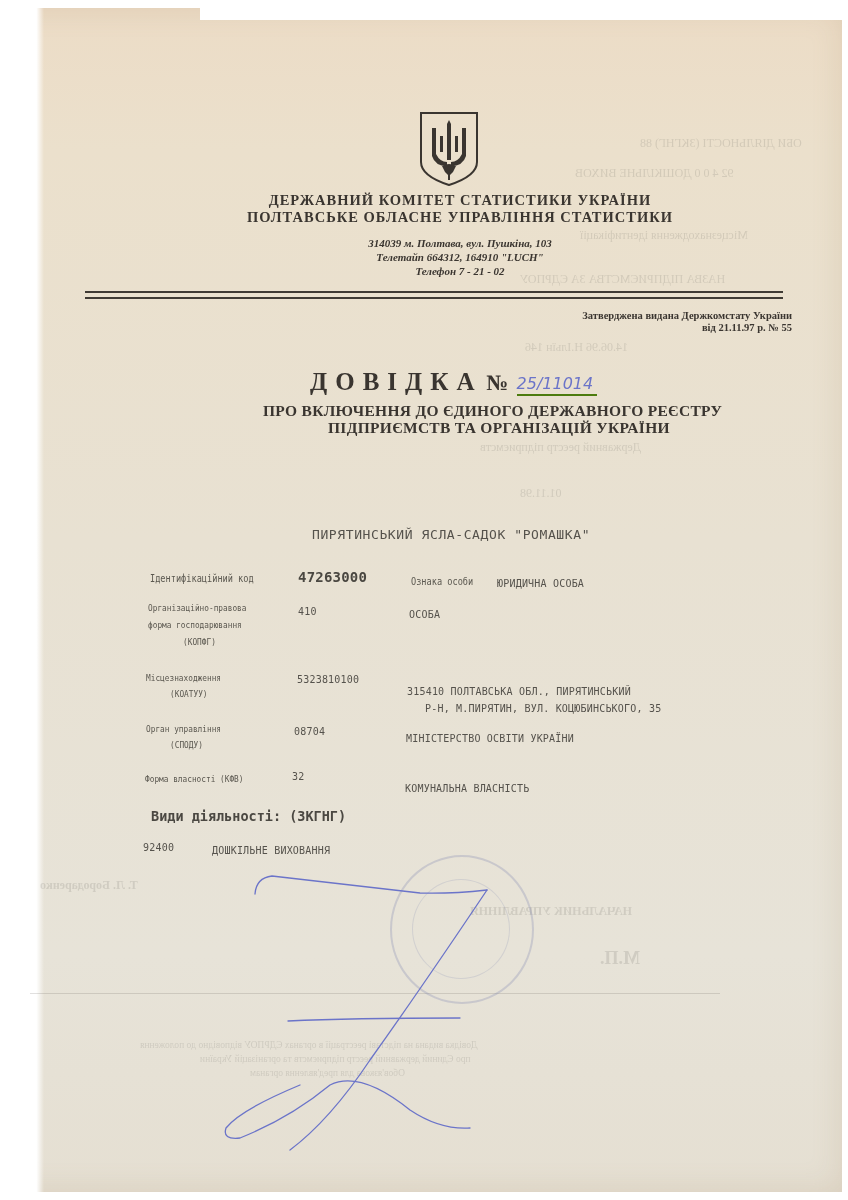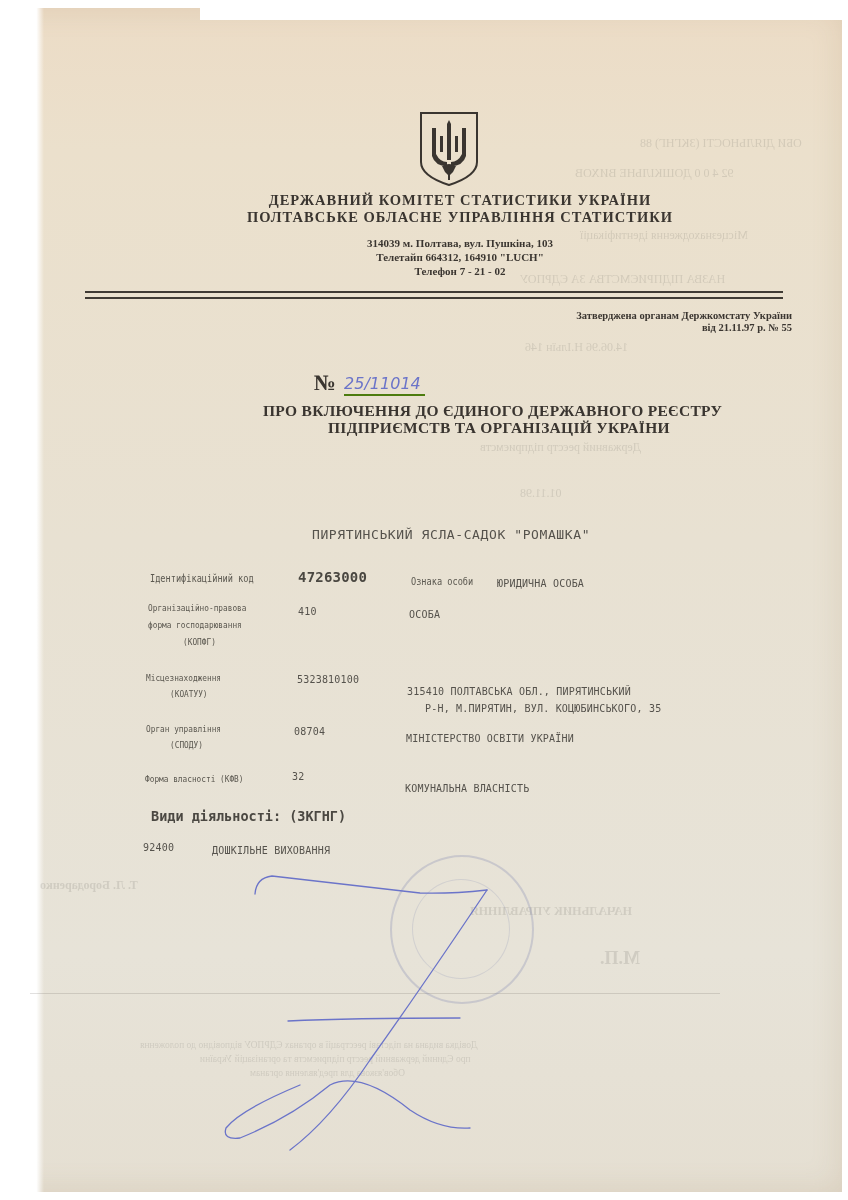--- a/index.html
+++ b/index.html
@@ -30,21 +30,21 @@
   .org1, .org2 {
     position: absolute; left: 200px; width: 520px; text-align: center;
     font-family: "Liberation Serif", serif; font-weight: bold;
     color: #3a3530; letter-spacing: 1px; font-size: 14.5px;
   }
   .org1 { top: 192px; }
   .org2 { top: 209px; }
   .addr {
     position: absolute; left: 250px; width: 420px; text-align: center;
     font-family: "Liberation Serif", serif; font-weight: bold;
-    font-size: 11px; color: #3a3530; line-height: 13px;
+    font-size: 11px; color: #3a3530; line-height: 13px; font-style: italic;
   }
   .addr1 { top: 237px; }
   .addr2 { top: 251px; }
   .addr3 { top: 265px; }
   .rule {
     position: absolute; left: 85px; width: 698px; height: 2px; background: #3f3a34;
   }
   .rule1 { top: 291px; }
   .rule2 { top: 297px; height: 1.5px; }
 
@@ -139,24 +139,25 @@
   <path d="M31 62 L31 70" stroke="#3a3530" stroke-width="2"></path>
 </svg>
 <div class="org1">ДЕРЖАВНИЙ КОМІТЕТ СТАТИСТИКИ УКРАЇНИ</div>
 <div class="org2">ПОЛТАВСЬКЕ ОБЛАСНЕ УПРАВЛІННЯ СТАТИСТИКИ</div>
 <div class="addr addr1">314039 м. Полтава, вул. Пушкіна, 103</div>
 <div class="addr addr2">Телетайп 664312, 164910 "LUCH"</div>
 <div class="addr addr3">Телефон 7 - 21 - 02</div>
 <div class="rule rule1"></div>
 <div class="rule rule2"></div>
 
-<div class="approved approved1">Затверджена органам Держкомстату України</div>
+<div class="approved approved1">Затверджена видана Держкомстату України</div>
 <div class="approved approved2">від 21.11.97 р. № 55</div>
 
 <div class="title-row">
+  <span class="title">ДОВІДКА</span>
   <span class="num-sign">№</span>
   <span class="handnum">25/11014</span>
 </div>
 <div class="sub1">ПРО ВКЛЮЧЕННЯ ДО ЄДИНОГО ДЕРЖАВНОГО РЕЄСТРУ</div>
 <div class="sub2">ПІДПРИЄМСТВ ТА ОРГАНІЗАЦІЙ УКРАЇНИ</div>
 
 <div class="entity mono">ПИРЯТИНСЬКИЙ ЯСЛА-САДОК "РОМАШКА"</div>
 
 <div class="abs label" style="left:150px;top:572px;font-size:10.5px;">Ідентифікаційний код</div>
 <div class="val mono bold" style="left:298px;top:569px;font-size:14px;">47263000</div>

